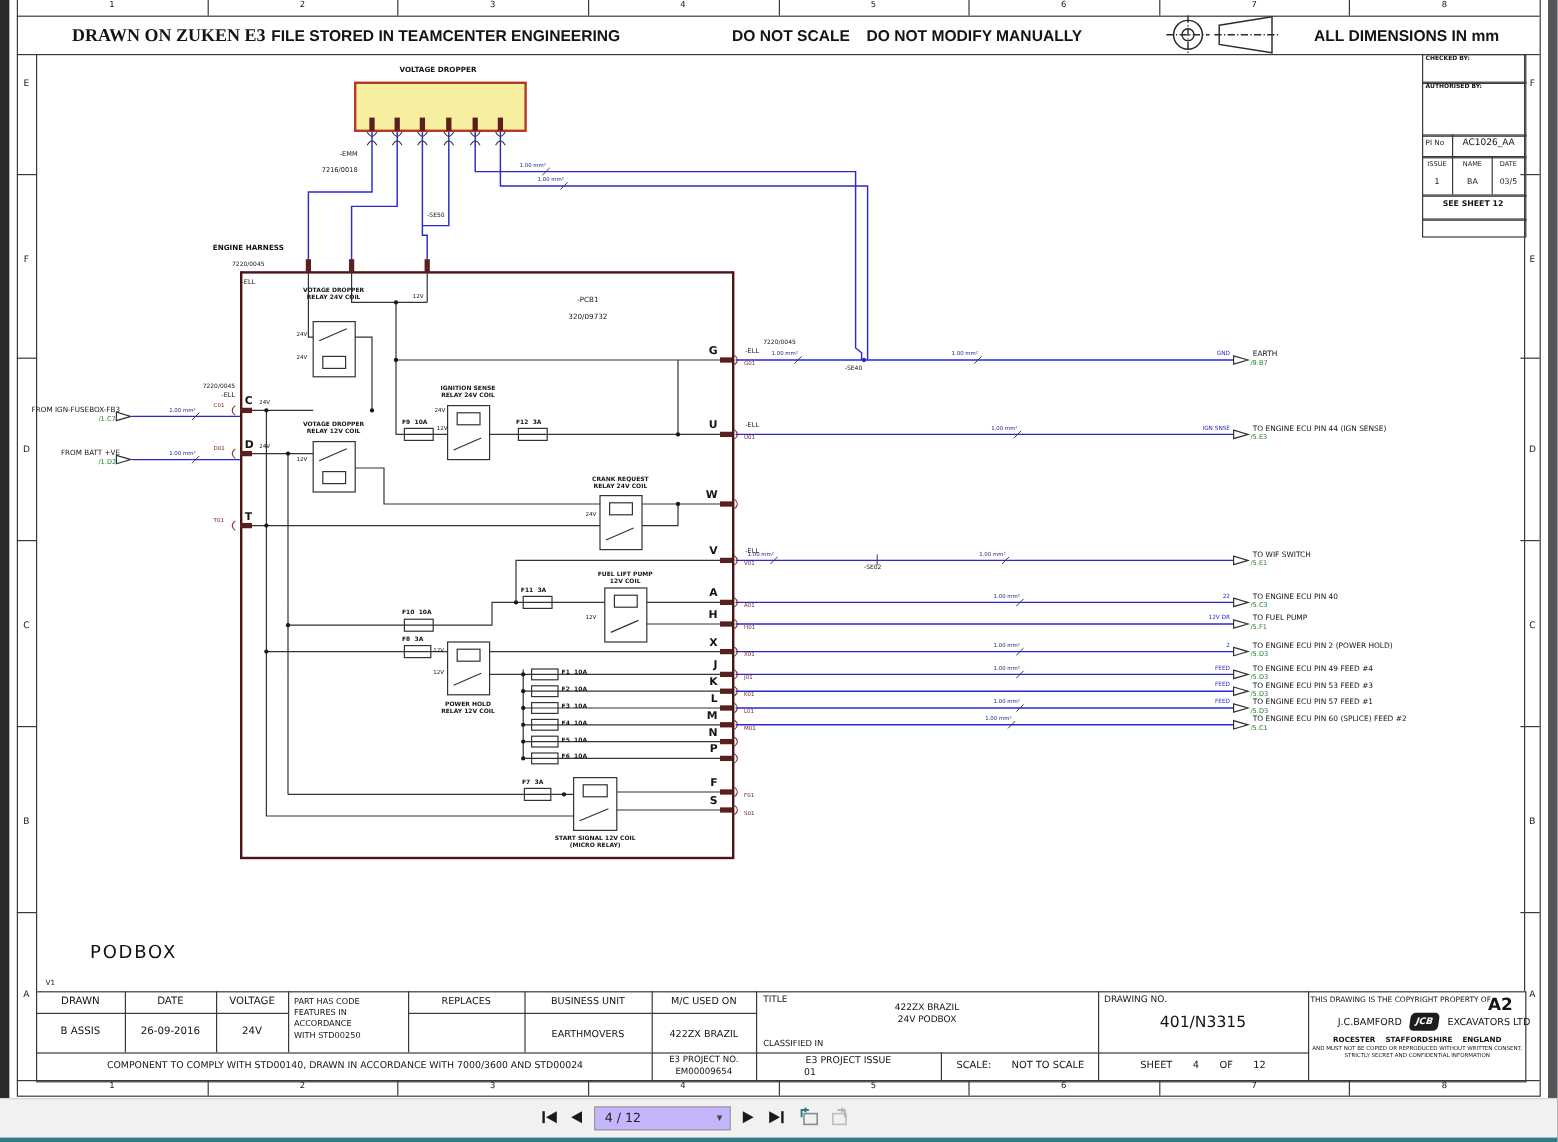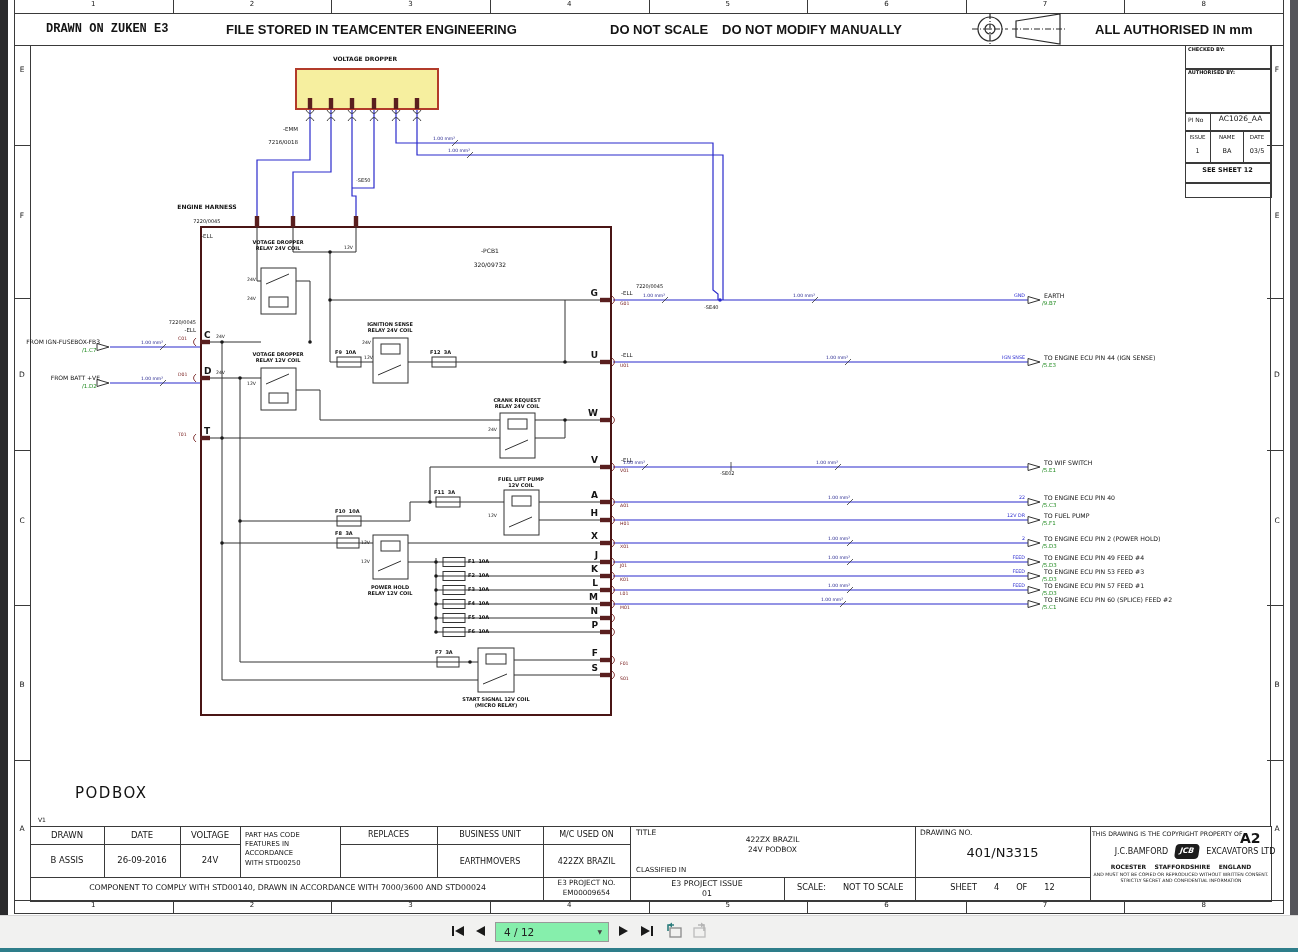--- a/index.html
+++ b/index.html
@@ -26,25 +26,25 @@
 <div class="abs" style="left:1290px;top:0;width:8px;height:948px;background:#55555a;"></div>
 <div class="abs" style="left:8px;top:0;width:1282px;height:915px;background:#ffffff;"></div>
 
 <div class="box" style="left:14px;top:-2px;width:1268px;height:914px;border-width:1.4px;"></div>
 <div class="cell-line" style="left:14px;top:13px;width:1269px;height:1px;"></div>
 <div class="cell-line" style="left:14px;top:45px;width:1269px;height:1px;"></div>
 <div class="cell-line" style="left:14px;top:900px;width:1269px;height:1px;"></div>
 <div class="cell-line" style="left:30px;top:45px;width:1px;height:781px;"></div>
 <div class="cell-line" style="left:1270px;top:45px;width:1px;height:781px;"></div>
 
-<div class="abs b" style="left:46px;top:22px;font-size:12px;font-family:Liberation Mono, monospace;">DRAWN ON ZUKEN E3</div>
+<div class="abs b" style="left:60px;top:22px;font-size:15px;font-family:Liberation Serif, serif;">DRAWN ON ZUKEN E3</div>
 <div class="abs b" style="left:226px;top:22px;font-size:13px;font-family:'Liberation Sans',sans-serif;">FILE STORED IN TEAMCENTER ENGINEERING</div>
 <div class="abs b" style="left:610px;top:22px;font-size:13px;font-family:'Liberation Sans',sans-serif;">DO NOT SCALE</div>
 <div class="abs b" style="left:722px;top:22px;font-size:13px;font-family:'Liberation Sans',sans-serif;">DO NOT MODIFY MANUALLY</div>
-<div class="abs b" style="left:1095px;top:22px;font-size:13px;font-family:'Liberation Sans',sans-serif;">ALL AUTHORISED IN mm</div>
+<div class="abs b" style="left:1095px;top:22px;font-size:13px;font-family:'Liberation Sans',sans-serif;">ALL DIMENSIONS IN mm</div>
 <svg width="1298" height="952" style="pointer-events:none;z-index:3;">
   <g stroke="#2a2a2a" fill="none" stroke-width="1.2">
     <circle cx="990" cy="29" r="12"></circle>
     <circle cx="990" cy="29" r="5"></circle>
     <line x1="972" y1="29" x2="1008" y2="29" stroke-dasharray="6 2 1 2"></line>
     <line x1="990" y1="13" x2="990" y2="45" stroke-dasharray="6 2 1 2"></line>
     <path d="M1016,21 L1060,14 L1060,44 L1016,37 Z"></path>
     <line x1="1012" y1="29" x2="1066" y2="29" stroke-dasharray="6 2 1 2"></line>
   </g>
 </svg>
@@ -286,21 +286,21 @@
 <div class="abs" style="left:636px;top:829px;font-size:7.5px;">TITLE</div>
 <div class="abs c" style="left:650px;top:836px;width:245px;font-size:7.5px;">422ZX BRAZIL</div>
 <div class="abs c" style="left:650px;top:846px;width:245px;font-size:7.5px;">24V PODBOX</div>
 <div class="abs" style="left:636px;top:866px;font-size:7px;">CLASSIFIED IN</div>
 <div class="abs" style="left:920px;top:829px;font-size:7.5px;">DRAWING NO.</div>
 <div class="abs c" style="left:915px;top:845px;width:175px;font-size:13px;">401/N3315</div>
 <div class="abs c" style="left:35px;top:883px;width:505px;font-size:7.8px;">COMPONENT TO COMPLY WITH STD00140, DRAWN IN ACCORDANCE WITH 7000/3600 AND STD00024</div>
 <div class="abs c" style="left:543px;top:879px;width:87px;font-size:7.2px;">E3 PROJECT NO.</div>
 <div class="abs c" style="left:543px;top:889px;width:87px;font-size:7.2px;">EM00009654</div>
 <div class="abs c" style="left:630px;top:879px;width:154px;font-size:7.8px;">E3 PROJECT ISSUE</div>
-<div class="abs c" style="left:630px;top:889px;width:154px;font-size:7.8px;">01</div>
+<div class="abs c" style="left:598px;top:889px;width:154px;font-size:7.8px;">01</div>
 <div class="abs" style="left:797px;top:883px;font-size:8.2px;">SCALE:</div>
 <div class="abs" style="left:843px;top:883px;font-size:8.2px;">NOT TO SCALE</div>
 <div class="abs" style="left:915px;top:883px;width:175px;display:flex;justify-content:center;gap:17px;font-size:8.2px;">
   <span>SHEET</span>
   <span>4</span>
   <span>OF</span>
   <span>12</span>
 </div>
 
 <div class="abs c" style="left:1092px;top:830px;width:150px;font-size:6.2px;">THIS DRAWING IS THE COPYRIGHT PROPERTY OF</div>
@@ -489,21 +489,21 @@
     </div>
 
 <div class="abs" style="left:0;top:915px;width:1298px;height:33px;background:#f1f1f0;border-top:1px solid #d6d6d6;"></div>
 <div class="tbtn" style="left:448px;top:923px;width:20px;height:16px;gap:1px;">
   <span class="bar"></span>
   <span class="tri-l"></span>
 </div>
 <div class="tbtn" style="left:472px;top:923px;width:16px;height:16px;">
   <span class="tri-l"></span>
 </div>
-<div class="abs" style="left:495px;top:922px;width:112px;height:18px;background:#86efac;border:1px solid #999;display:flex;align-items:center;">
+<div class="abs" style="left:495px;top:922px;width:112px;height:18px;background:#c4b5fd;border:1px solid #999;display:flex;align-items:center;">
   <span style="font-size:10.5px;padding-left:8px;color:#222;">4 / 12</span>
   <span style="margin-left:auto;padding-right:6px;font-size:6px;color:#444;">▼</span>
 </div>
 <div class="tbtn" style="left:615px;top:923px;width:16px;height:16px;">
   <span class="tri-r"></span>
 </div>
 <div class="tbtn" style="left:637px;top:923px;width:20px;height:16px;gap:1px;">
   <span class="tri-r"></span>
   <span class="bar"></span>
 </div>

